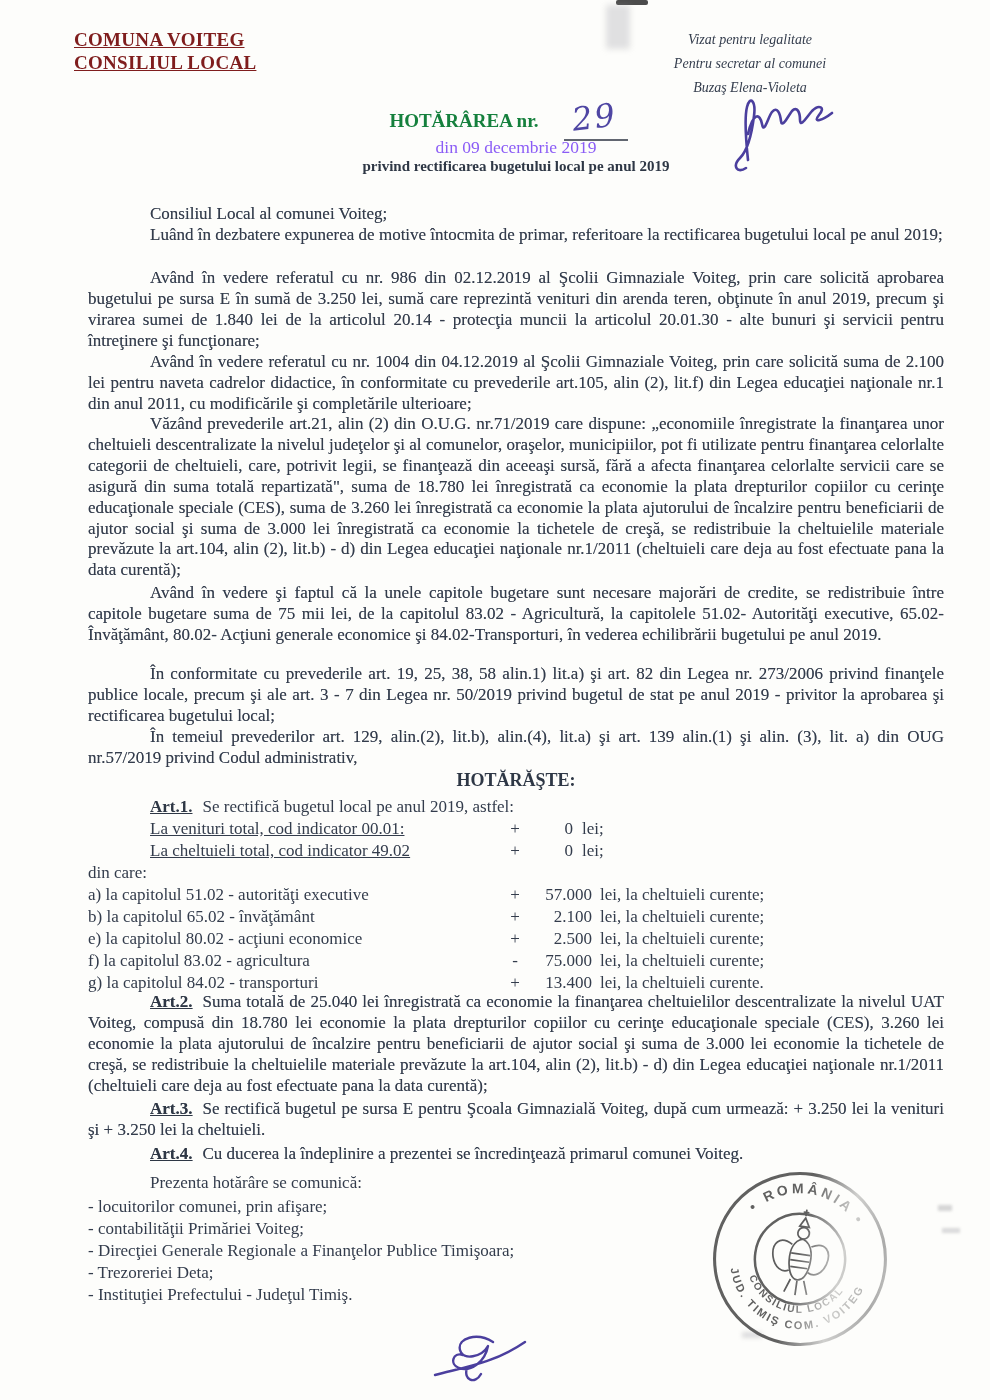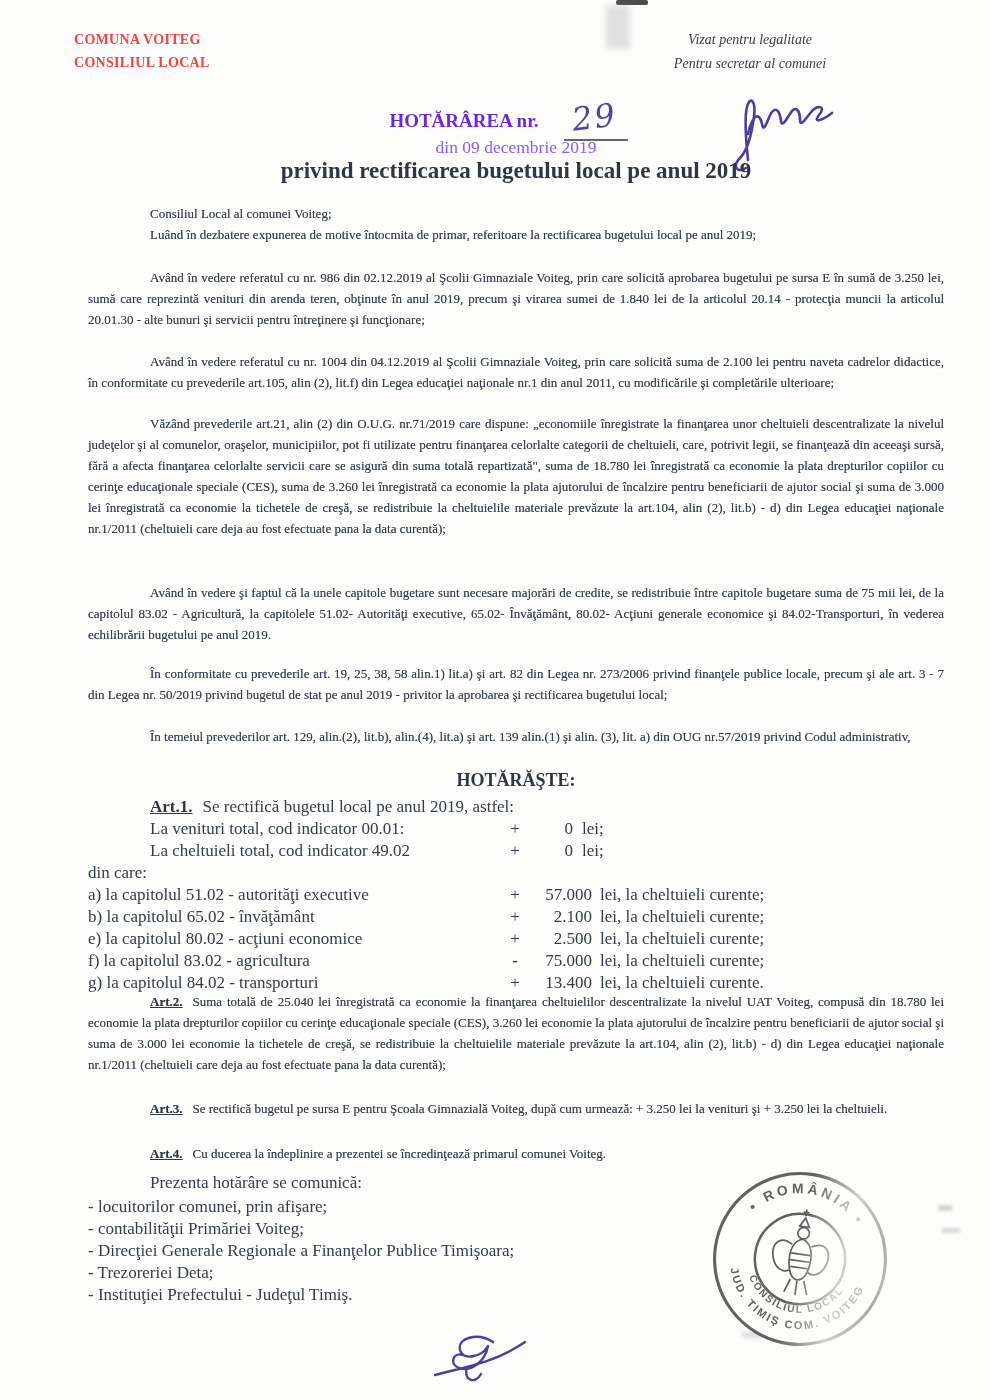--- a/index.html
+++ b/index.html
@@ -2,41 +2,41 @@
 <html><head>
 <meta charset="utf-8">
 <style>
   html,body{margin:0;padding:0;background:#e8e8e8;}
   .page{
     position:relative;width:990px;height:1400px;background:#fdfdfb;overflow:hidden;
     font-family:"Liberation Serif","DejaVu Serif",serif;color:#333c4c;
   }
   .abs{position:absolute;}
   
-  .hdr-left{left:74px;top:28px;font-weight:bold;font-size:14px;line-height:23px;letter-spacing:.3px;color:#ef4444;}
+  .hdr-left{left:74px;top:28px;font-weight:bold;font-size:19px;line-height:23px;letter-spacing:.3px;color:#7f1d1d;text-decoration:underline;}
   .hdr-right{left:560px;top:28px;width:380px;text-align:center;font-style:italic;font-size:14px;line-height:24px;color:#343d4d;}
   
   .t1{left:88px;top:110px;width:856px;text-align:center;padding-right:104px;box-sizing:border-box;
-      font-weight:bold;font-size:19px;color:#6d28d9;}
+      font-weight:bold;font-size:19px;color:#15803d;}
   .hand-number{left:572px;top:98px;font-family:"DejaVu Serif",serif;font-style:italic;font-size:32px;
       color:#4f46a3;transform:rotate(-7deg);letter-spacing:2px;}
   .num-underline{left:564px;top:139px;width:64px;height:2px;background:#39404e;opacity:.8;}
   .t2{left:88px;top:137px;width:856px;text-align:center;font-size:17.5px;color:#8b5cf6;}
-  .t3{left:88px;top:158px;width:856px;text-align:center;font-weight:bold;font-size:23px;color:#2e3745;}
-  
-  .para{left:88px;width:856px;font-size:13px;line-height:21px;text-align:justify;text-indent:62px;margin:0;
+  .t3{left:88px;top:158px;width:856px;text-align:center;font-weight:bold;font-size:15px;color:#2e3745;}
+  
+  .para{left:88px;width:856px;font-size:17px;line-height:21px;text-align:justify;text-indent:62px;margin:0;
         text-shadow:0 0 .4px rgba(51,60,76,.55);}
   .center-head{left:88px;top:770px;width:856px;text-align:center;font-weight:bold;font-size:18px;color:#2e3745;}
   
   .art1{left:88px;top:797px;width:856px;height:200px;font-size:17px;}
   .a1line{position:absolute;left:0;width:856px;height:22px;}
   .a1intro{padding-left:62px;}
   .artlabel{font-weight:bold;text-decoration:underline;margin-right:10px;color:#2e3745;}
   .a1label{position:absolute;left:0;top:0;}
-  .a1label.ind{left:62px;}
+  .a1label.ind{left:62px;text-decoration:underline;}
   .a1sign{position:absolute;left:419px;width:16px;text-align:center;top:0;}
   .a1num{position:absolute;top:0;text-align:right;}
   .row-chap .a1num{left:432px;width:72px;}
   .row-chap .a1suf{position:absolute;left:512px;top:0;}
   .row-tot .a1num{left:455px;width:30px;}
   .row-tot .a1suf{position:absolute;left:494px;top:0;}
   
   .comm{left:88px;top:1173px;width:856px;font-size:17px;}
   .comm .intro{padding-left:62px;height:24px;}
   .comm .item{height:22px;}
@@ -69,20 +69,21 @@
   <div class="abs speck3"></div>
 
   <div class="abs hdr-left">
     <div>COMUNA VOITEG</div>
     <div>CONSILIUL LOCAL</div>
   </div>
 
   <div class="abs hdr-right">
     <div>Vizat pentru legalitate</div>
     <div>Pentru secretar al comunei</div>
+    <div>Buzaş Elena-Violeta</div>
   </div>
 
   <svg class="abs" style="left:715px;top:80px;" width="140" height="100" viewBox="0 0 140 100">
     <path class="sig" stroke-width="2.6" d="M31 88 C22 94 17 86 25 78 C33 70 37 52 39 36 C41 21 35 15 32 27 C29 39 31 61 33 80 M33 54 C38 32 45 33 47 44 C49 55 53 37 57 32 C62 26 65 33 66 41 C67 49 73 36 77 31 C82 26 85 32 85 40 C85 48 91 38 97 31 C104 24 111 27 104 35 C97 44 108 40 117 33"></path>
   </svg>
 
   <div class="abs t1">HOTĂRÂREA nr.</div>
   <div class="abs hand-number">29</div>
   <div class="abs num-underline"></div>
   <div class="abs t2">din 09 decembrie 2019</div>

